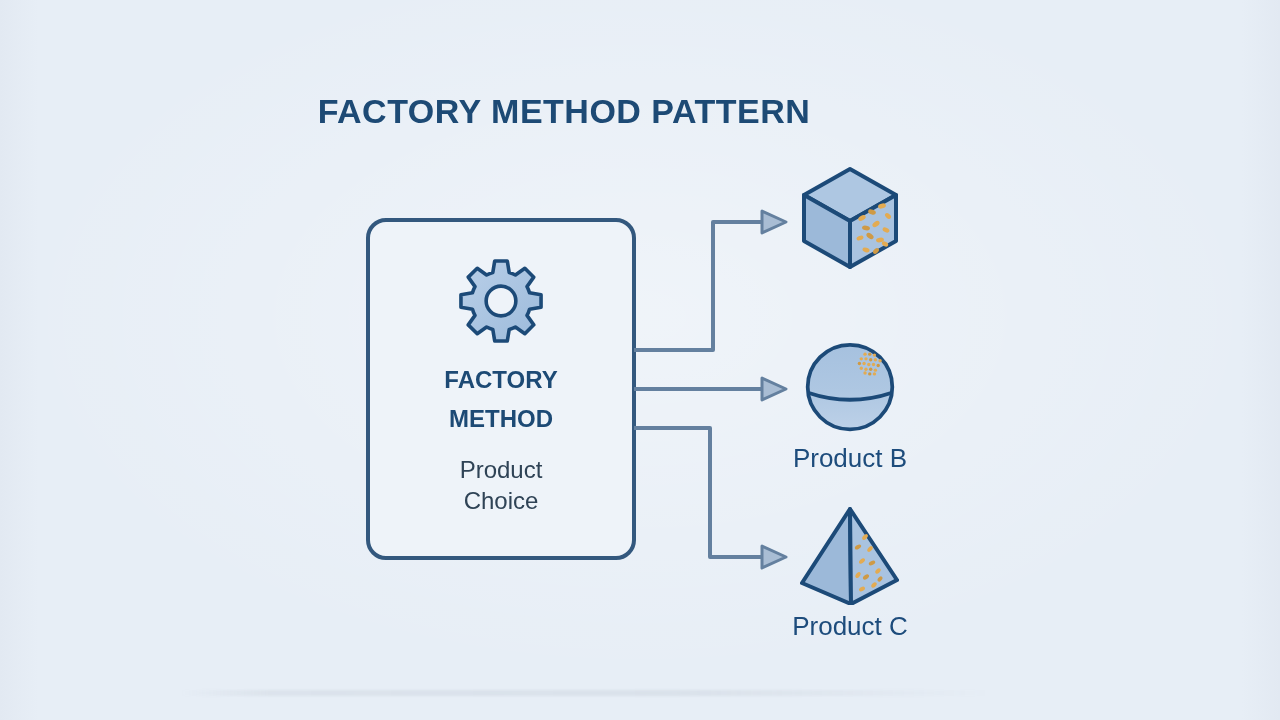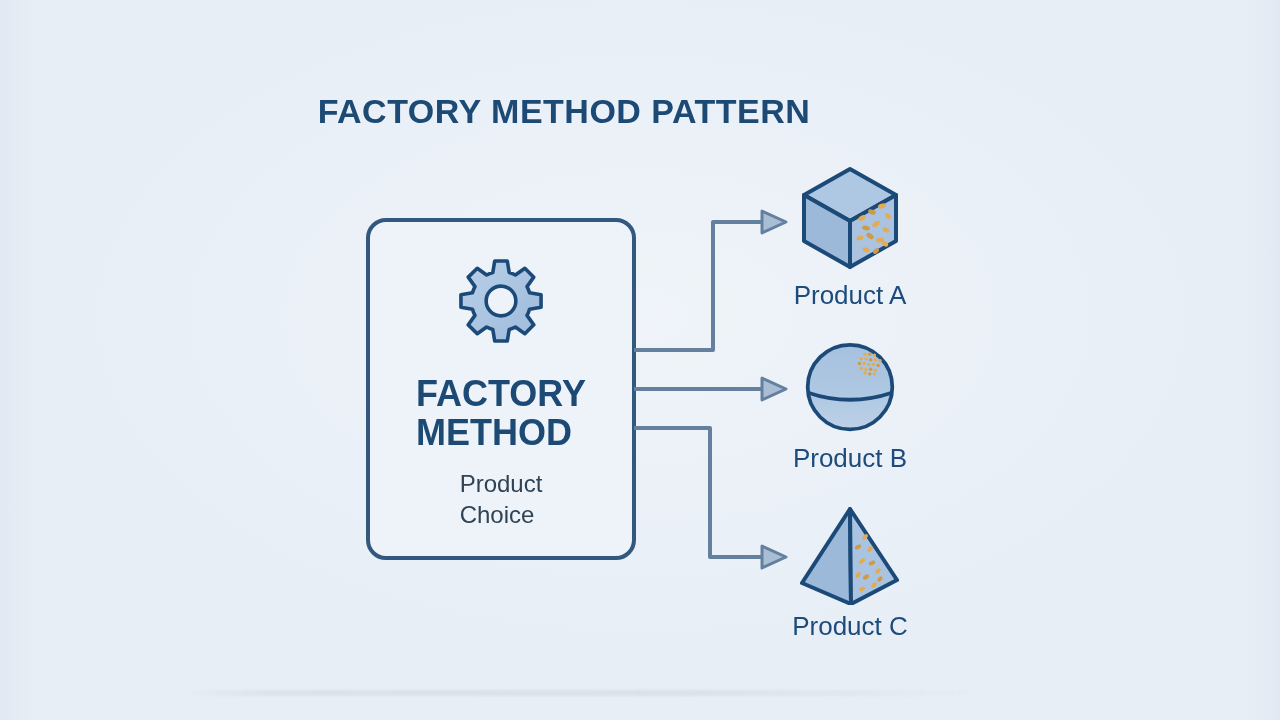--- a/index.html
+++ b/index.html
@@ -40,28 +40,29 @@
   .factory-box{
     position:absolute;left:366px;top:218px;width:270px;height:342px;
     background:var(--box-bg);
     border:4px solid var(--box-border);
     border-radius:20px;
     display:flex;flex-direction:column;align-items:center;
     padding-top:34px;
   }
   .gear-wrap{width:90px;height:90px;}
   .factory-name{
-    margin-top:28px;
-    font-size:36px;font-weight:700;line-height:39px;
+    margin-top:14px;
+    text-align:center;
+    font-size:24px;font-weight:700;line-height:39px;
     color:var(--title-text);
     white-space:pre-line;
   }
   .factory-subtitle{
     margin-top:16px;
-    text-align:left;
+    text-align:center;
     font-size:24px;font-weight:400;line-height:31px;
     color:var(--body-text);
     white-space:pre-line;
   }
   .connector-layer{position:absolute;left:0;top:0;width:1280px;height:720px;pointer-events:none;}
   .connector{fill:none;stroke:var(--connector);stroke-width:4;stroke-linejoin:round;}
   .arrowhead{fill:var(--arrow-fill);stroke:var(--connector);stroke-width:3;stroke-linejoin:round;}
   .product{position:absolute;width:200px;text-align:center;}
   .product-a{left:750px;top:166px;}
   .product-b{left:750px;top:341px;}
@@ -131,21 +132,20 @@
         <ellipse class="speckle" cx="76" cy="58" rx="4" ry="2.4" transform="rotate(-35 76 58)"></ellipse>
         <ellipse class="speckle" cx="86" cy="64" rx="3.6" ry="2.2" transform="rotate(25 86 64)"></ellipse>
         <ellipse class="speckle" cx="60" cy="72" rx="3.6" ry="2.2" transform="rotate(-20 60 72)"></ellipse>
         <ellipse class="speckle dark" cx="70" cy="70" rx="4" ry="2.4" transform="rotate(35 70 70)"></ellipse>
         <ellipse class="speckle" cx="80" cy="74" rx="4" ry="2.4" transform="rotate(-10 80 74)"></ellipse>
         <ellipse class="speckle" cx="66" cy="84" rx="3.6" ry="2.2" transform="rotate(15 66 84)"></ellipse>
         <ellipse class="speckle dark" cx="76" cy="85" rx="3.4" ry="2.2" transform="rotate(-40 76 85)"></ellipse>
         <ellipse class="speckle" cx="85" cy="78" rx="3.4" ry="2.2" transform="rotate(30 85 78)"></ellipse>
       </g>
     </svg>
-    <div class="product-label">Product A</div>
   </div>
 
   <div class="product product-b">
     <svg class="shape" viewBox="0 0 100 100" width="94" height="94">
       <defs>
         <linearGradient id="sphereGrad" x1="0" y1="0" x2="0" y2="1">
           <stop offset="0" stop-color="#a6c1df"></stop>
           <stop offset="0.55" stop-color="#aec7e2"></stop>
           <stop offset="1" stop-color="#bdd1e8"></stop>
         </linearGradient>

